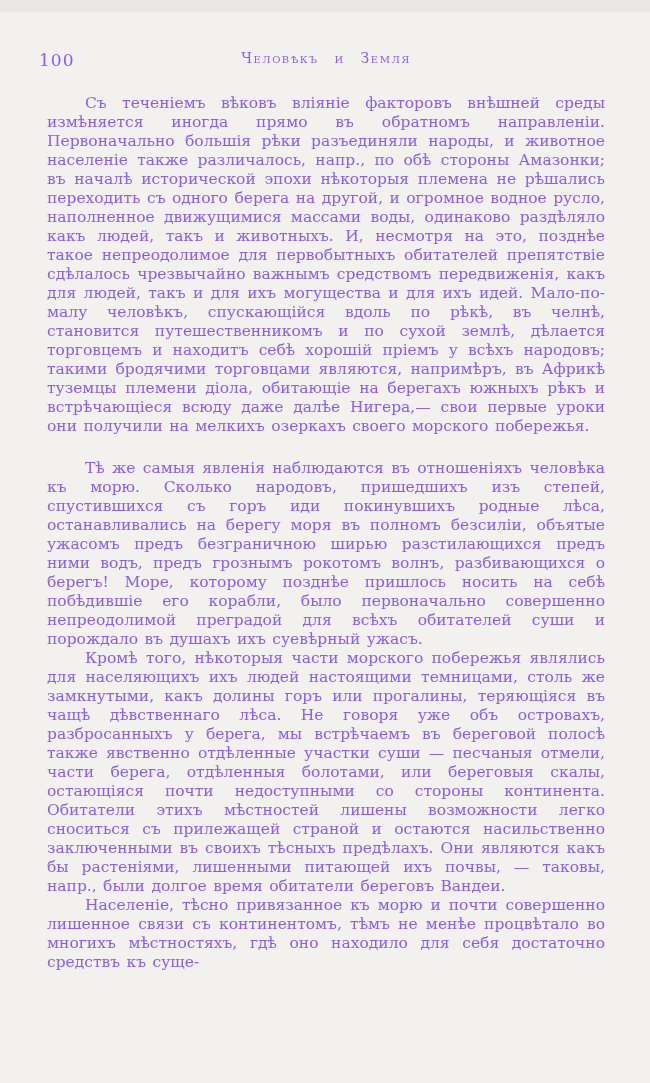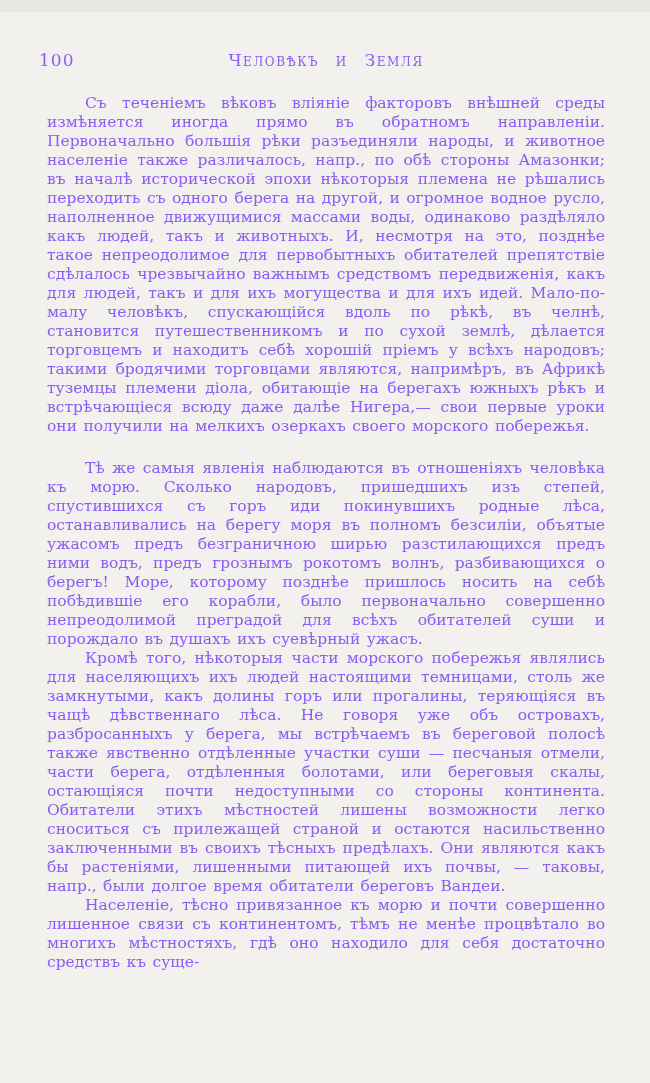--- a/index.html
+++ b/index.html
@@ -27,21 +27,21 @@
   .page-number {
     position: absolute;
     left: -8px;
     top: 0;
     font-size: 17px;
     letter-spacing: 1px;
   }
   .running-title {
     display: block;
     text-align: center;
-    font-size: 17px;
+    font-size: 14px;
     font-variant: small-caps;
     letter-spacing: 1.5px;
     word-spacing: 10px;
   }
   .page-body p {
     margin: 0;
     font-size: 15.5px;
     line-height: 19px;
     text-align: justify;
     text-indent: 38px;

